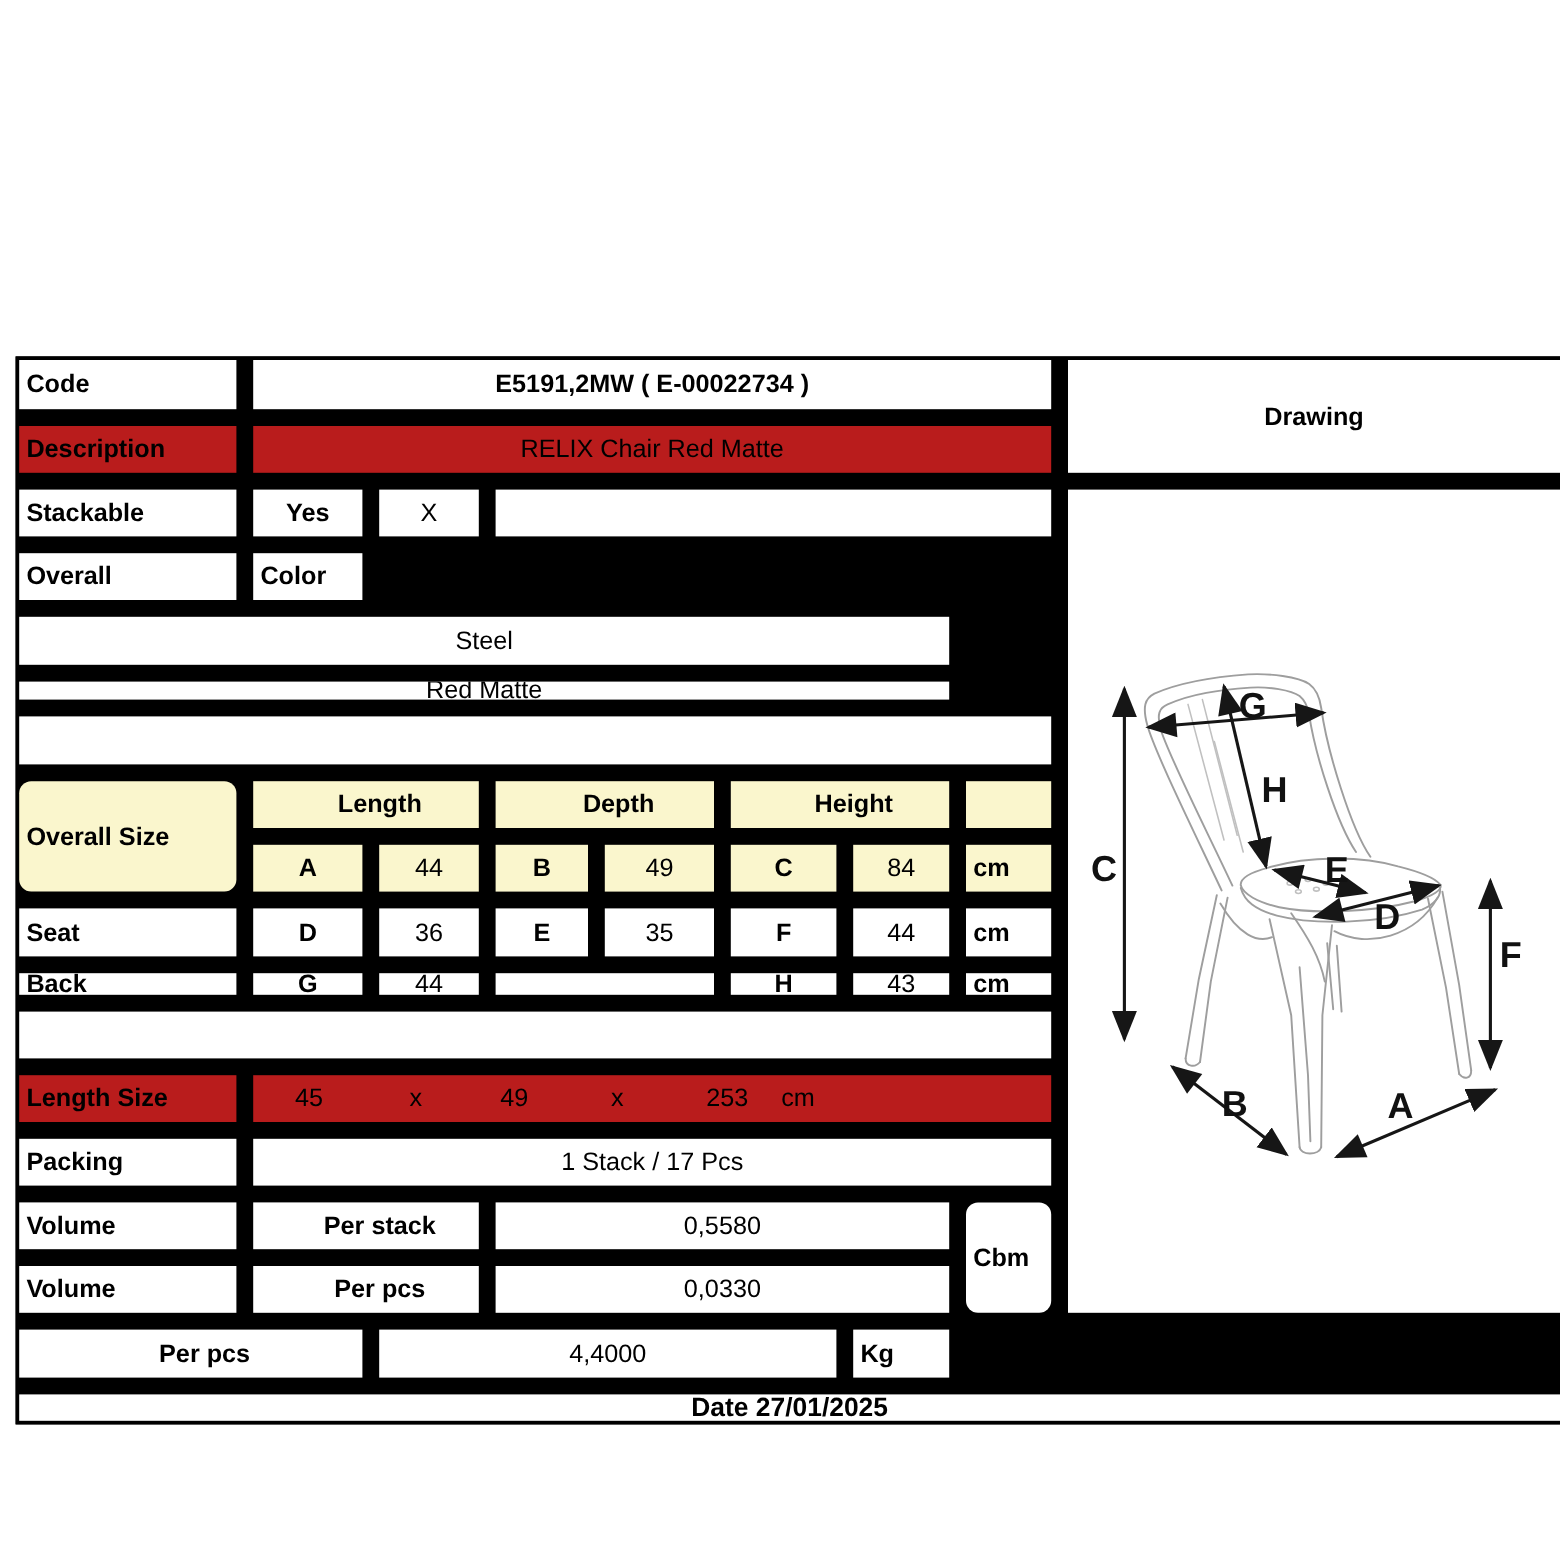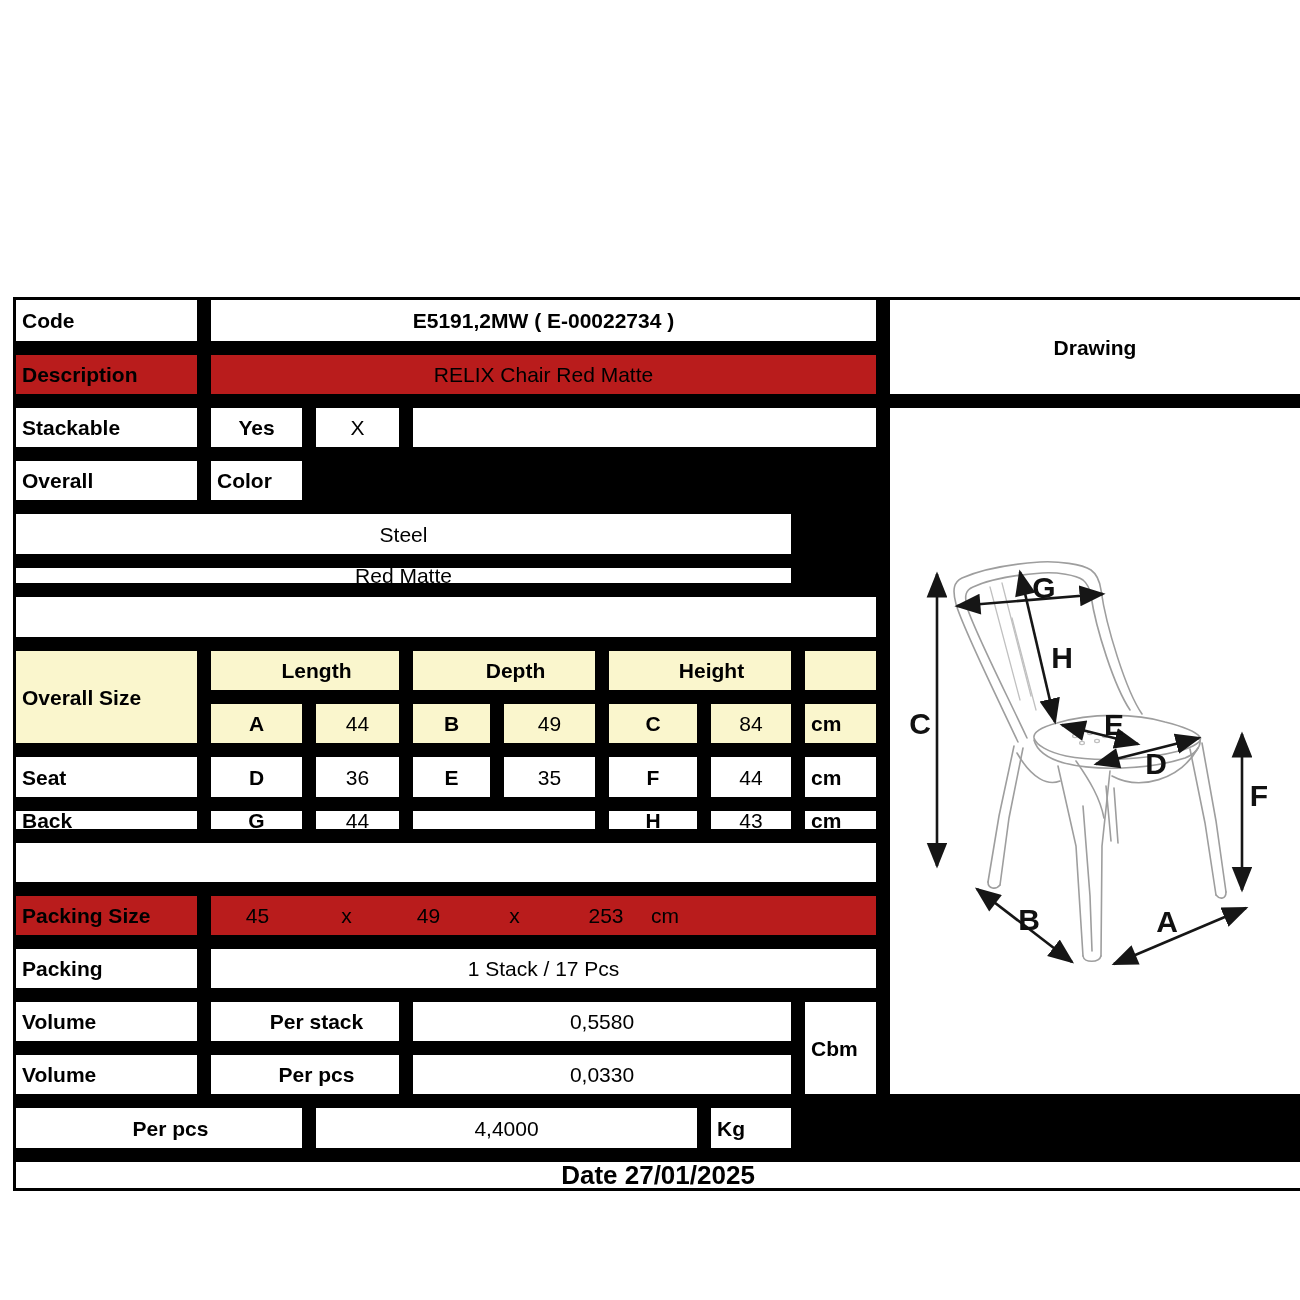--- a/index.html
+++ b/index.html
@@ -11,21 +11,21 @@
     grid-template-rows:41px 39px 39px 39px 40px 15px 40px 39px 39px 40px 18px 39px 39px 39px 39px 39px 40px;
     gap:14px;background:#000;border:3px solid #000;
   }
   .cell{background:#fff;display:flex;align-items:center;justify-content:center;font-size:21px;line-height:1;overflow:hidden;}
   .lbl{justify-content:flex-start;padding-left:6px;font-weight:bold;box-sizing:border-box;}
   .b{font-weight:bold;text-align:right;}
   .gray{background:#b91c1c;}
   .yellow{background:#faf6cd;}
   .cs2{grid-column:span 2;padding-left:23px;} .cs4{grid-column:span 4;} .cs5{grid-column:span 5;}
   .cs7{grid-column:span 7;} .cs8{grid-column:span 8;} .cs9{grid-column:1 / span 9;}
-  .rs2{grid-row:span 2;}
+  .rs2{grid-row:span 2;border-radius:10px;}
   .drawing-head{grid-column:9;grid-row:1 / span 2;font-weight:bold;}
   .drawing-cell{grid-column:9;grid-row:3 / span 14;position:relative;padding:0;}
   .drawing-cell svg{position:absolute;left:0;top:0;width:100%;height:100%;}
   .packsize-vals{display:grid;grid-template-columns:93px 85px 79px 93px 90px 82px auto;width:100%;height:100%;align-items:center;border-radius:17px;}
   .packsize-vals span{text-align:center;}
   .sketch{stroke:#9e9e9e;stroke-width:1.6;fill:none;stroke-linecap:round;}
   .sketch-faint{stroke:#c0c0c0;stroke-width:1.3;fill:none;stroke-linecap:round;}
   .dim{stroke:#161616;stroke-width:2.6;fill:none;}
   .dim-label{font:bold 30px "Liberation Sans",sans-serif;fill:#111;text-anchor:middle;}
 </style>
@@ -145,21 +145,21 @@
   <div class="cell lbl">Back</div>
   <div class="cell b">G</div>
   <div class="cell">44</div>
   <div class="cell cs2"></div>
   <div class="cell b">H</div>
   <div class="cell">43</div>
   <div class="cell b lbl">cm</div>
 
   <div class="cell cs8"></div>
 
-  <div class="cell lbl gray">Packing Size</div>
+  <div class="cell lbl gray">Length Size</div>
   <div class="cell gray cs7">
     <div class="packsize-vals">
       <span>45</span>
       <span>x</span>
       <span>49</span>
       <span>x</span>
       <span>253</span>
       <span style="text-align:left;">cm</span>
       <span></span>
     </div>
@@ -174,15 +174,15 @@
   <div class="cell b lbl rs2">Cbm</div>
 
   <div class="cell lbl">Volume</div>
   <div class="cell b cs2">Per pcs</div>
   <div class="cell cs4">0,0330</div>
 
   <div class="cell b cs2">Per pcs</div>
   <div class="cell cs4">4,4000</div>
   <div class="cell b lbl">Kg</div>
 
-  <div class="cell b cs9" style="font-size:26px;">Date 27/01/2025</div>
+  <div class="cell b cs9" style="font-size:22px;">Date 27/01/2025</div>
 
 </div>
 
 </body></html>

